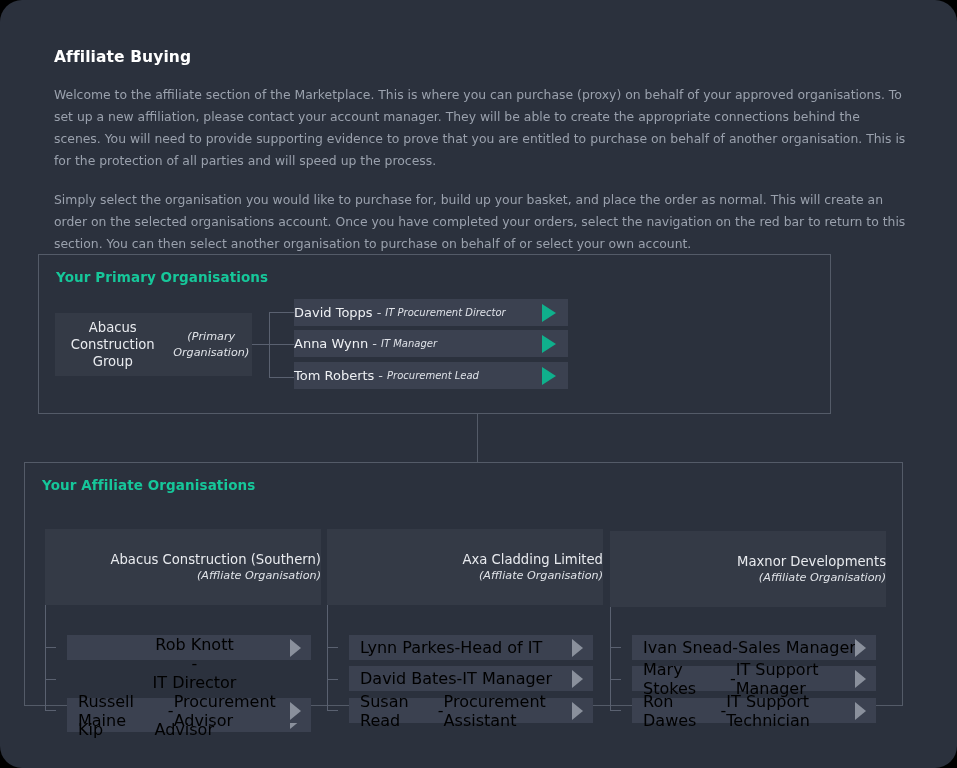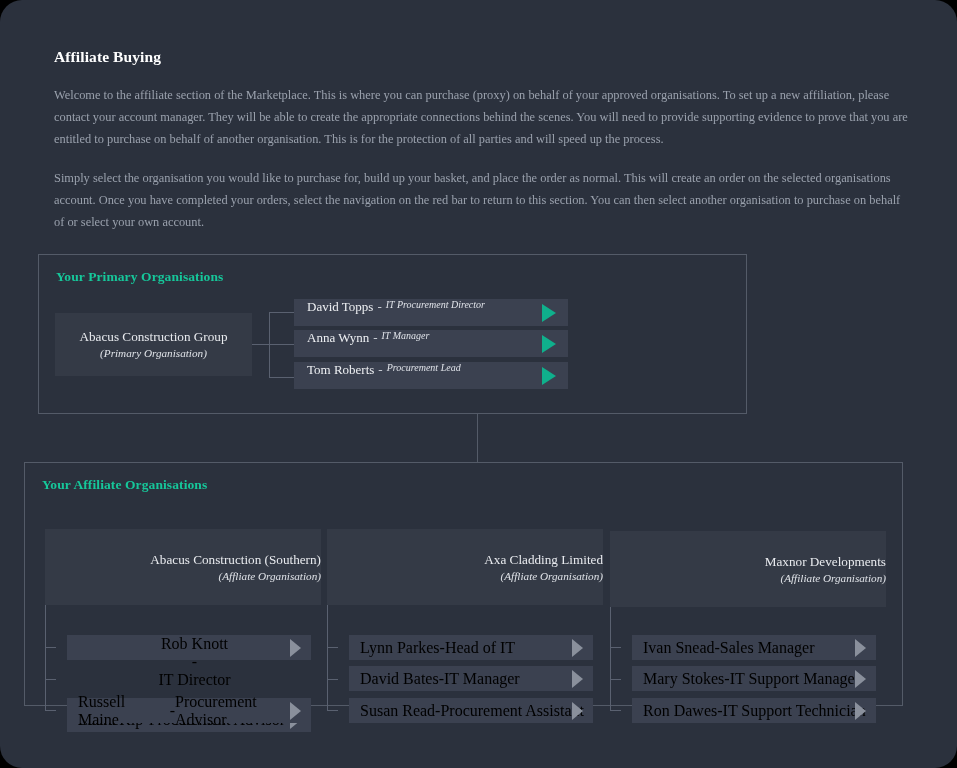--- a/index.html
+++ b/index.html
@@ -12,21 +12,20 @@
     font-family: "DejaVu Sans", sans-serif;
   }
   .page {
     position: absolute;
     left: 0; top: 0;
     width: 957px; height: 768px;
     background: #2b313d;
     border-radius: 22px;
     box-sizing: border-box;
     overflow: hidden;
-    font-family: Liberation Serif, serif;
   }
 
   
   .intro { position: absolute; left: 54px; top: 48px; width: 856px; }
   .intro h1 {
     margin: 0 0 18px 0;
     font-size: 15.5px;
     font-weight: bold;
     color: #ffffff;
     letter-spacing: 0.1px;
@@ -38,21 +37,21 @@
     color: #9aa1ad;
   }
   .intro p:last-child { margin-bottom: 0; }
 
   
   .panel {
     position: absolute;
     border: 1px solid #545b68;
     box-sizing: border-box;
   }
-  #panel-primary { left: 38px; top: 254px; width: 709px; height: 160px; }
+  #panel-primary { left: 38px; top: 254px; width: 793px; height: 160px; }
   #panel-affiliate { left: 24px; top: 462px; width: 879px; height: 244px; }
 
   .panel-title {
     position: absolute;
     left: 17px; top: 14px;
     font-size: 13.5px;
     font-weight: bold;
     color: #16c79a;
     letter-spacing: 0.1px;
   }
@@ -65,21 +64,21 @@
     background: #545b68;
   }
 
   
   .org-box {
     position: absolute;
     background: #343a46;
     box-sizing: border-box;
     text-align: center;
     display: flex;
-    flex-direction: column;
+    flex-direction: row;
     align-items: center;
     justify-content: center;
   }
   #primary-org-box {
     left: 16px; top: 58px;
     width: 197px; height: 63px;
   }
   .org-name {
     font-size: 13.2px;
     color: #e9ebef;
@@ -103,22 +102,21 @@
     width: 1px;
     background: #5a6170;
   }
 
   
   .person-row {
     position: absolute;
     background: #3b4150;
     box-sizing: border-box;
     display: flex;
-    align-items: flex-start;
-    padding-left: 13px;
+    align-items: center;
   }
   .person-row .pname {
     font-size: 13px;
     color: #eef0f3;
     white-space: nowrap;
   }
   .person-row .pdash {
     font-size: 13px;
     color: #cfd3da;
     margin: 0 4px;

